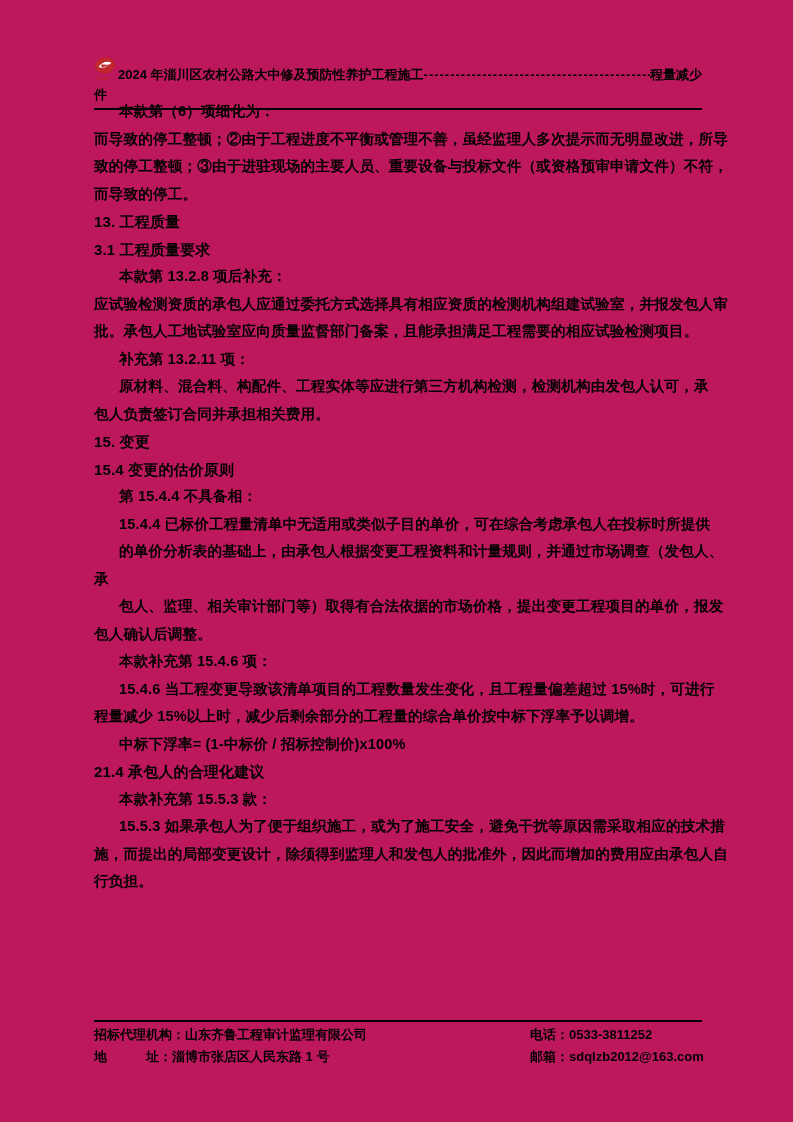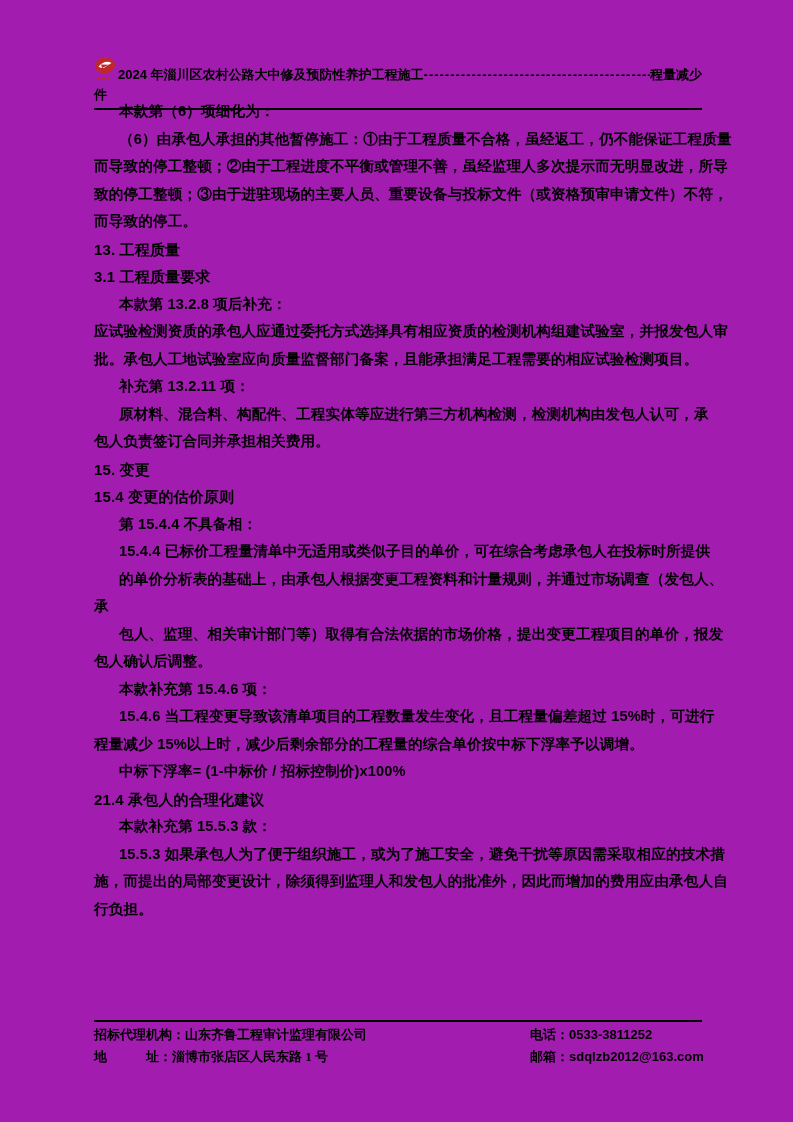--- a/index.html
+++ b/index.html
@@ -1,39 +1,39 @@
 <!DOCTYPE html>
 <html><head>
 <meta charset="utf-8">
 <style>
   * { margin:0; padding:0; box-sizing:border-box; }
   html,body { background:#ffffff; }
   .page {
-    position:relative; width:793px; height:1122px; background:#a21caf;
+    position:relative; width:793px; height:1122px; background:#be185d;
     color:#000000; font-family:"Liberation Sans", sans-serif; font-weight:700;
     overflow:hidden;
   }
   
   .hdr { position:absolute; left:94px; top:53px; width:608px; font-size:13px; line-height:20px; }
   .hdr-line1 { display:flex; align-items:flex-end; white-space:nowrap; }
   .logo-wrap { flex:none; margin-right:2px; position:relative; top:3px; }
   .hdr-left, .hdr-right { flex:none; }
   .leader { flex:1 1 auto; overflow:hidden; white-space:nowrap; letter-spacing:1px; }
   .hdr-line2 { white-space:nowrap; }
   .hdr-rule { border-top:2.6px solid #000; margin-top:3px; }
   
   .doc { position:absolute; left:94px; top:98px; width:612px; font-size:14.6px; line-height:27.5px; letter-spacing:0.15px; }
   .line { white-space:nowrap; }
   .line.indent { padding-left:25px; }
   .line.heading { font-size:15px; }
   
   .ftr { position:absolute; left:94px; top:1020px; width:608px; font-size:13px; line-height:21.5px; }
   .ftr-rule { border-top:2.6px solid #000; margin-bottom:2px; }
   .ftr-row { display:flex; white-space:nowrap; }
-  .ftr-row .fl { width:436px; flex:none;font-family:Liberation Serif, serif; }
+  .ftr-row .fl { width:436px; flex:none; }
   .ftr-row .fr { flex:1; }
 </style>
 </head>
 <body>
 
 <div class="page">
 
   <header class="hdr">
     <div class="hdr-line1">
       <span class="logo-wrap">
@@ -50,21 +50,20 @@
       <span class="hdr-left">2024 年淄川区农村公路大中修及预防性养护工程施工</span>
       <span class="leader">--------------------------------------------------------------------------------------------------------------------------------</span>
       <span class="hdr-right">程量减少</span>
     </div>
     <div class="hdr-line2">件</div>
     <div class="hdr-rule"></div>
   </header>
 
   <main class="doc" id="doc-lines">
       <div class="line indent">本款第（6）项细化为：</div>
-      <div class="line indent">（6）由承包人承担的其他暂停施工：①由于工程质量不合格，虽经返工，仍不能保证工程质量</div>
       <div class="line">而导致的停工整顿；②由于工程进度不平衡或管理不善，虽经监理人多次提示而无明显改进，所导</div>
       <div class="line">致的停工整顿；③由于进驻现场的主要人员、重要设备与投标文件（或资格预审申请文件）不符，</div>
       <div class="line">而导致的停工。</div>
       <div class="line heading">13. 工程质量</div>
       <div class="line heading">3.1 工程质量要求</div>
       <div class="line indent">本款第 13.2.8 项后补充：</div>
       <div class="line">应试验检测资质的承包人应通过委托方式选择具有相应资质的检测机构组建试验室，并报发包人审</div>
       <div class="line">批。承包人工地试验室应向质量监督部门备案，且能承担满足工程需要的相应试验检测项目。</div>
       <div class="line indent">补充第 13.2.11 项：</div>
       <div class="line indent">原材料、混合料、构配件、工程实体等应进行第三方机构检测，检测机构由发包人认可，承</div>

